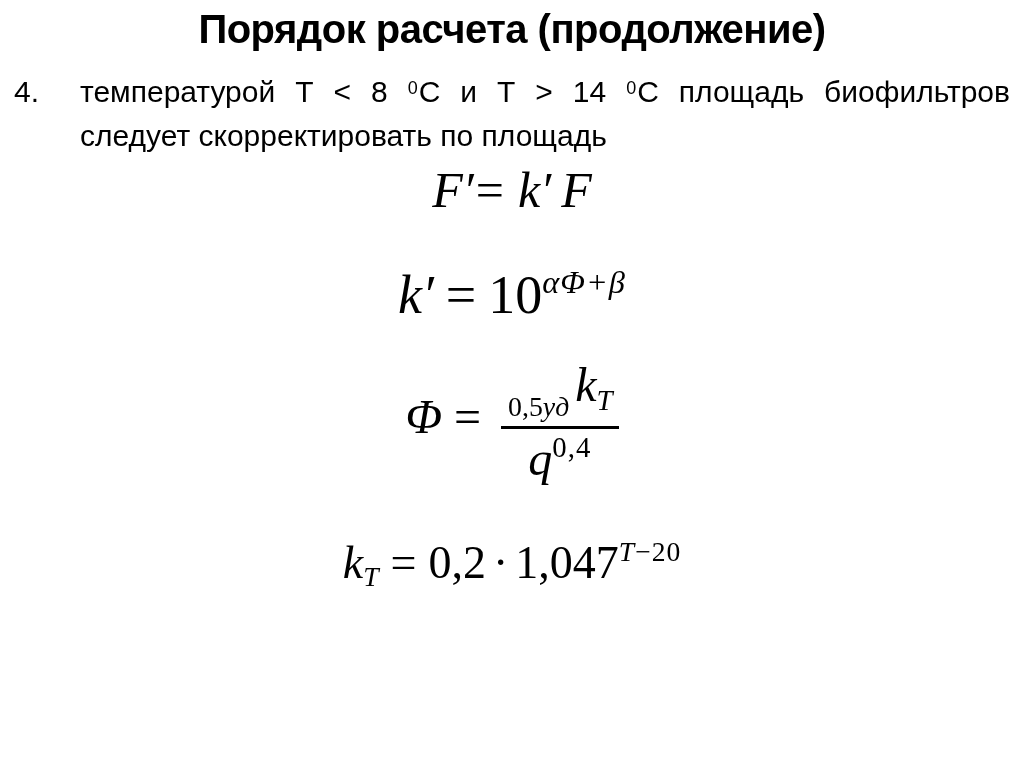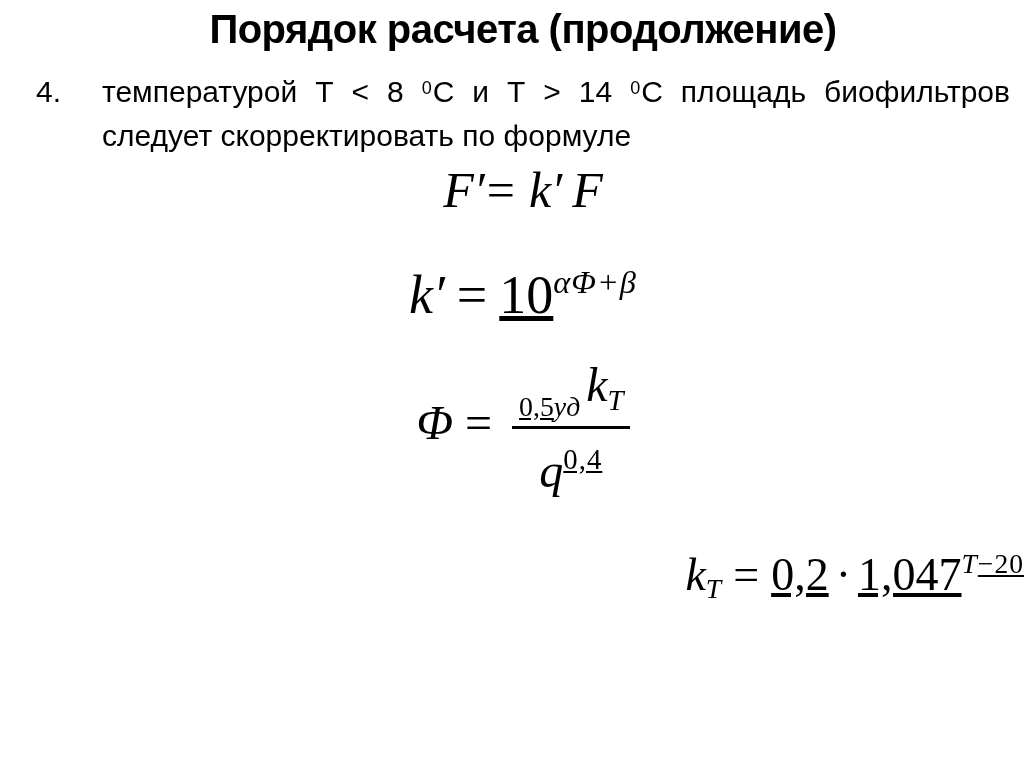--- a/index.html
+++ b/index.html
@@ -3,21 +3,20 @@
 <meta charset="utf-8">
 <style>
   html,body{margin:0;padding:0;background:#ffffff;}
   .slide{
     position:relative;
     width:1024px;height:767px;
     background:#ffffff;color:#000;
     font-family:"Liberation Sans","DejaVu Sans",sans-serif;
     overflow:hidden;
     box-sizing:border-box;
-    padding-left:22px;
   }
   
   .title{
     margin:0;padding-top:6px;
     text-align:center;
     font-size:40px;font-weight:bold;line-height:1.15;
     letter-spacing:-0.5px;
   }
   
   .item{
@@ -40,21 +39,21 @@
     margin-right:1px;
     line-height:0;
   }
   
   .formulas{
     text-align:center;
     font-family:"Liberation Serif","DejaVu Serif",serif;
   }
   .formula{white-space:nowrap;}
   .var{font-style:italic;}
-  .upright{font-style:normal;text-decoration:underline;}
+  .upright{font-style:normal;}
   .op{font-style:normal;margin:0 12px;}
   .f1{font-size:50px;line-height:1.15;margin-top:4px;}
   .f1 .op{margin:0 14px 0 2px;}
   .f1 .rhs-f{margin-left:10px;}
   .f2{font-size:54px;line-height:1.25;margin-top:42px;}
   .exp{
     font-size:0.6em;
     vertical-align:0.62em;
     line-height:0;
     letter-spacing:1px;
@@ -64,43 +63,43 @@
     vertical-align:-0.3em;
     line-height:0;
   }
   .f3{font-size:48px;line-height:1.1;margin-top:30px;}
   .frac{
     display:inline-flex;flex-direction:column;align-items:center;
     vertical-align:middle;margin-left:8px;
   }
   .frac-num{padding:0 6px 4px 6px;}
   .frac-bar{width:100%;height:0;border-top:3px solid #000;}
-  .frac-den{padding-top:4px;margin-top:12px;}
+  .frac-den{padding-top:4px;}
   .supsub{
     display:inline-flex;flex-direction:row;align-items:flex-start;
     font-size:0.58em;line-height:1.05;
     vertical-align:-0.55em;
     margin:0 6px 0 1px;
   }
-  .f4{font-size:46px;line-height:1.3;margin-top:48px;text-align:right;}
+  .f4{font-size:46px;line-height:1.3;margin-top:48px;}
   .f4 .op{margin:0 12px;}
   .op.dot{margin:0 7px;}
 </style>
 </head>
 <body>
 
 <div class="slide">
 
   <h1 class="title">Порядок расчета (продолжение)</h1>
 
   <div class="item">
     <div class="item-number">4.</div>
     <div class="item-text">
       <div class="jline"><span>температурой Т &lt; 8 </span><sup class="deg">0</sup><span>С и Т &gt; 14 </span><sup class="deg">0</sup><span>С площадь биофильтров</span></div>
-      <div class="lline">следует скорректировать по формуле</div>
+      <div class="lline">следует скорректировать по площадь</div>
     </div>
   </div>
 
   <div class="formulas">
 
     <div class="formula f1"><span class="var">F′</span><span class="op">=</span><span class="var">k′</span><span class="var rhs-f">F</span></div>
 
     <div class="formula f2"><span class="var">k′</span><span class="op">=</span><span class="upright">10</span><span class="exp var">αΦ+β</span></div>
 
     <div class="formula f3"><span class="var">Φ</span><span class="op">=</span><span class="frac">

